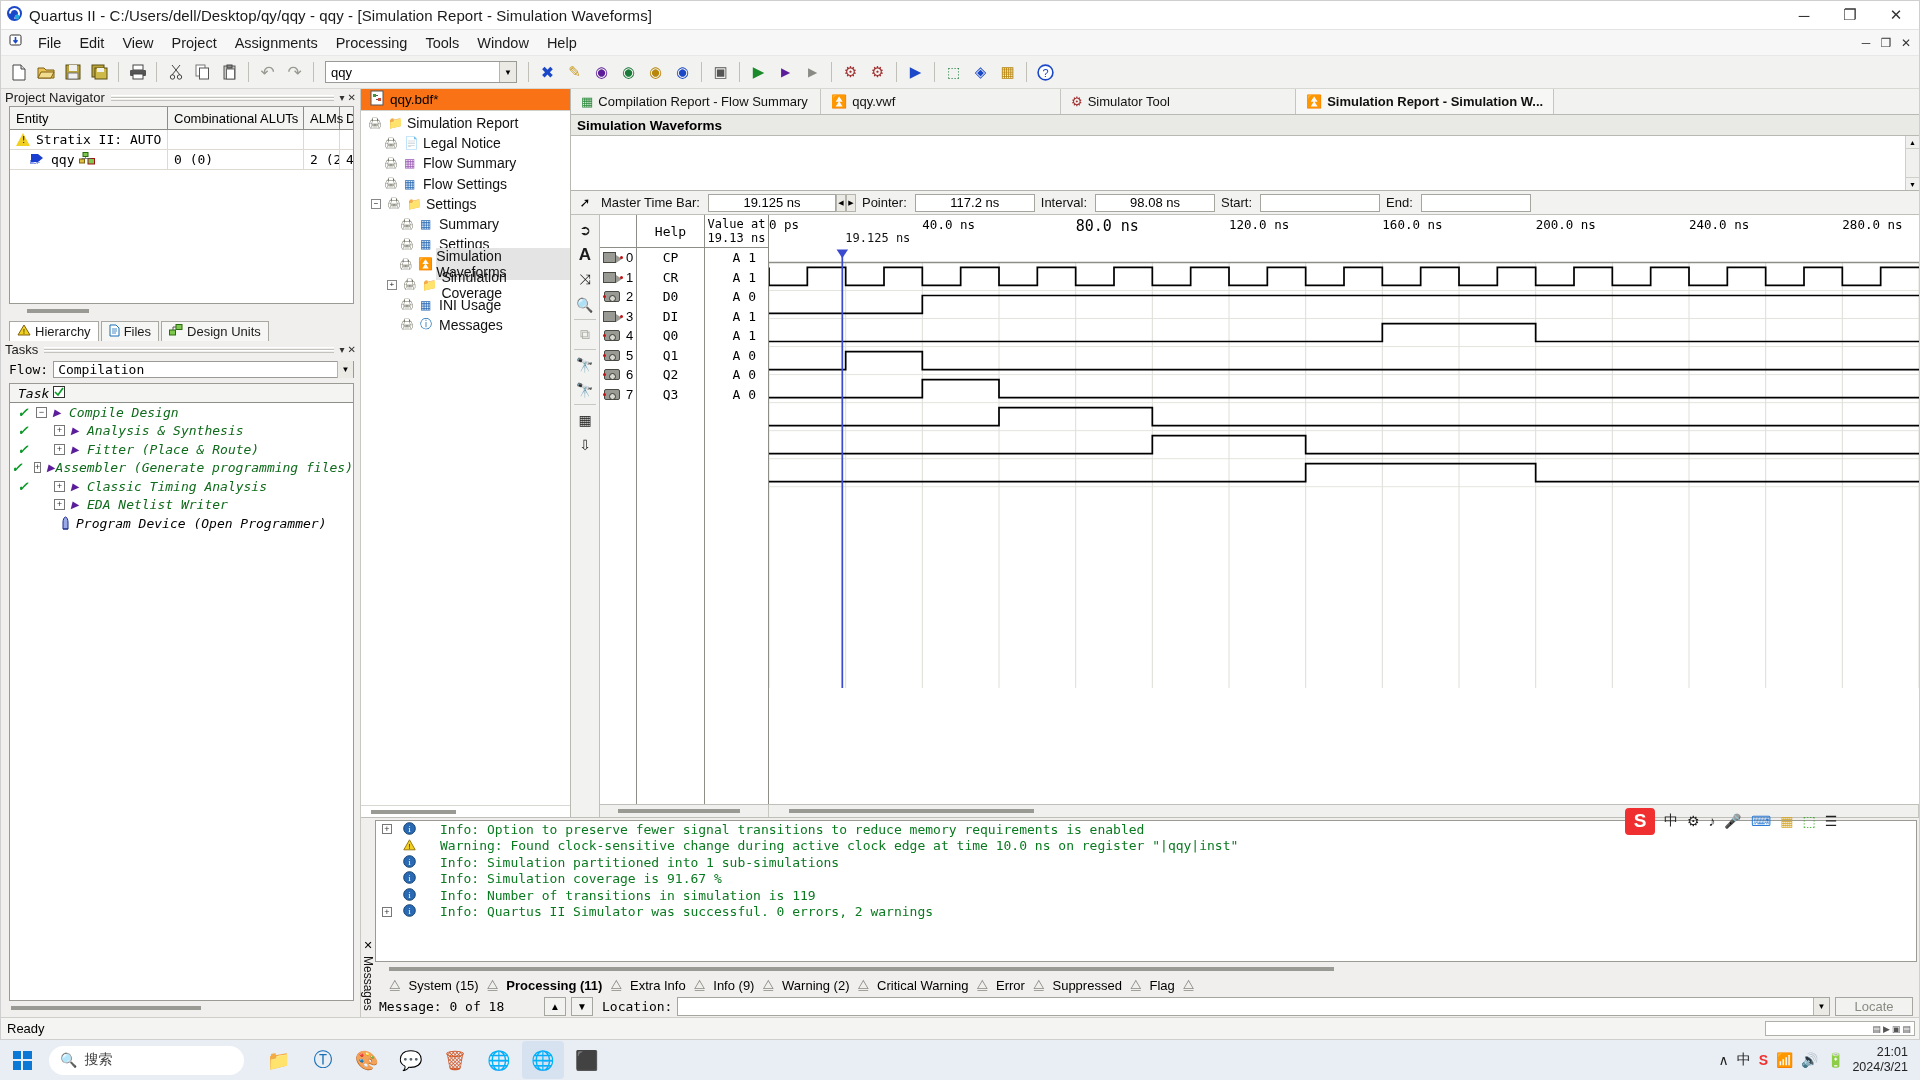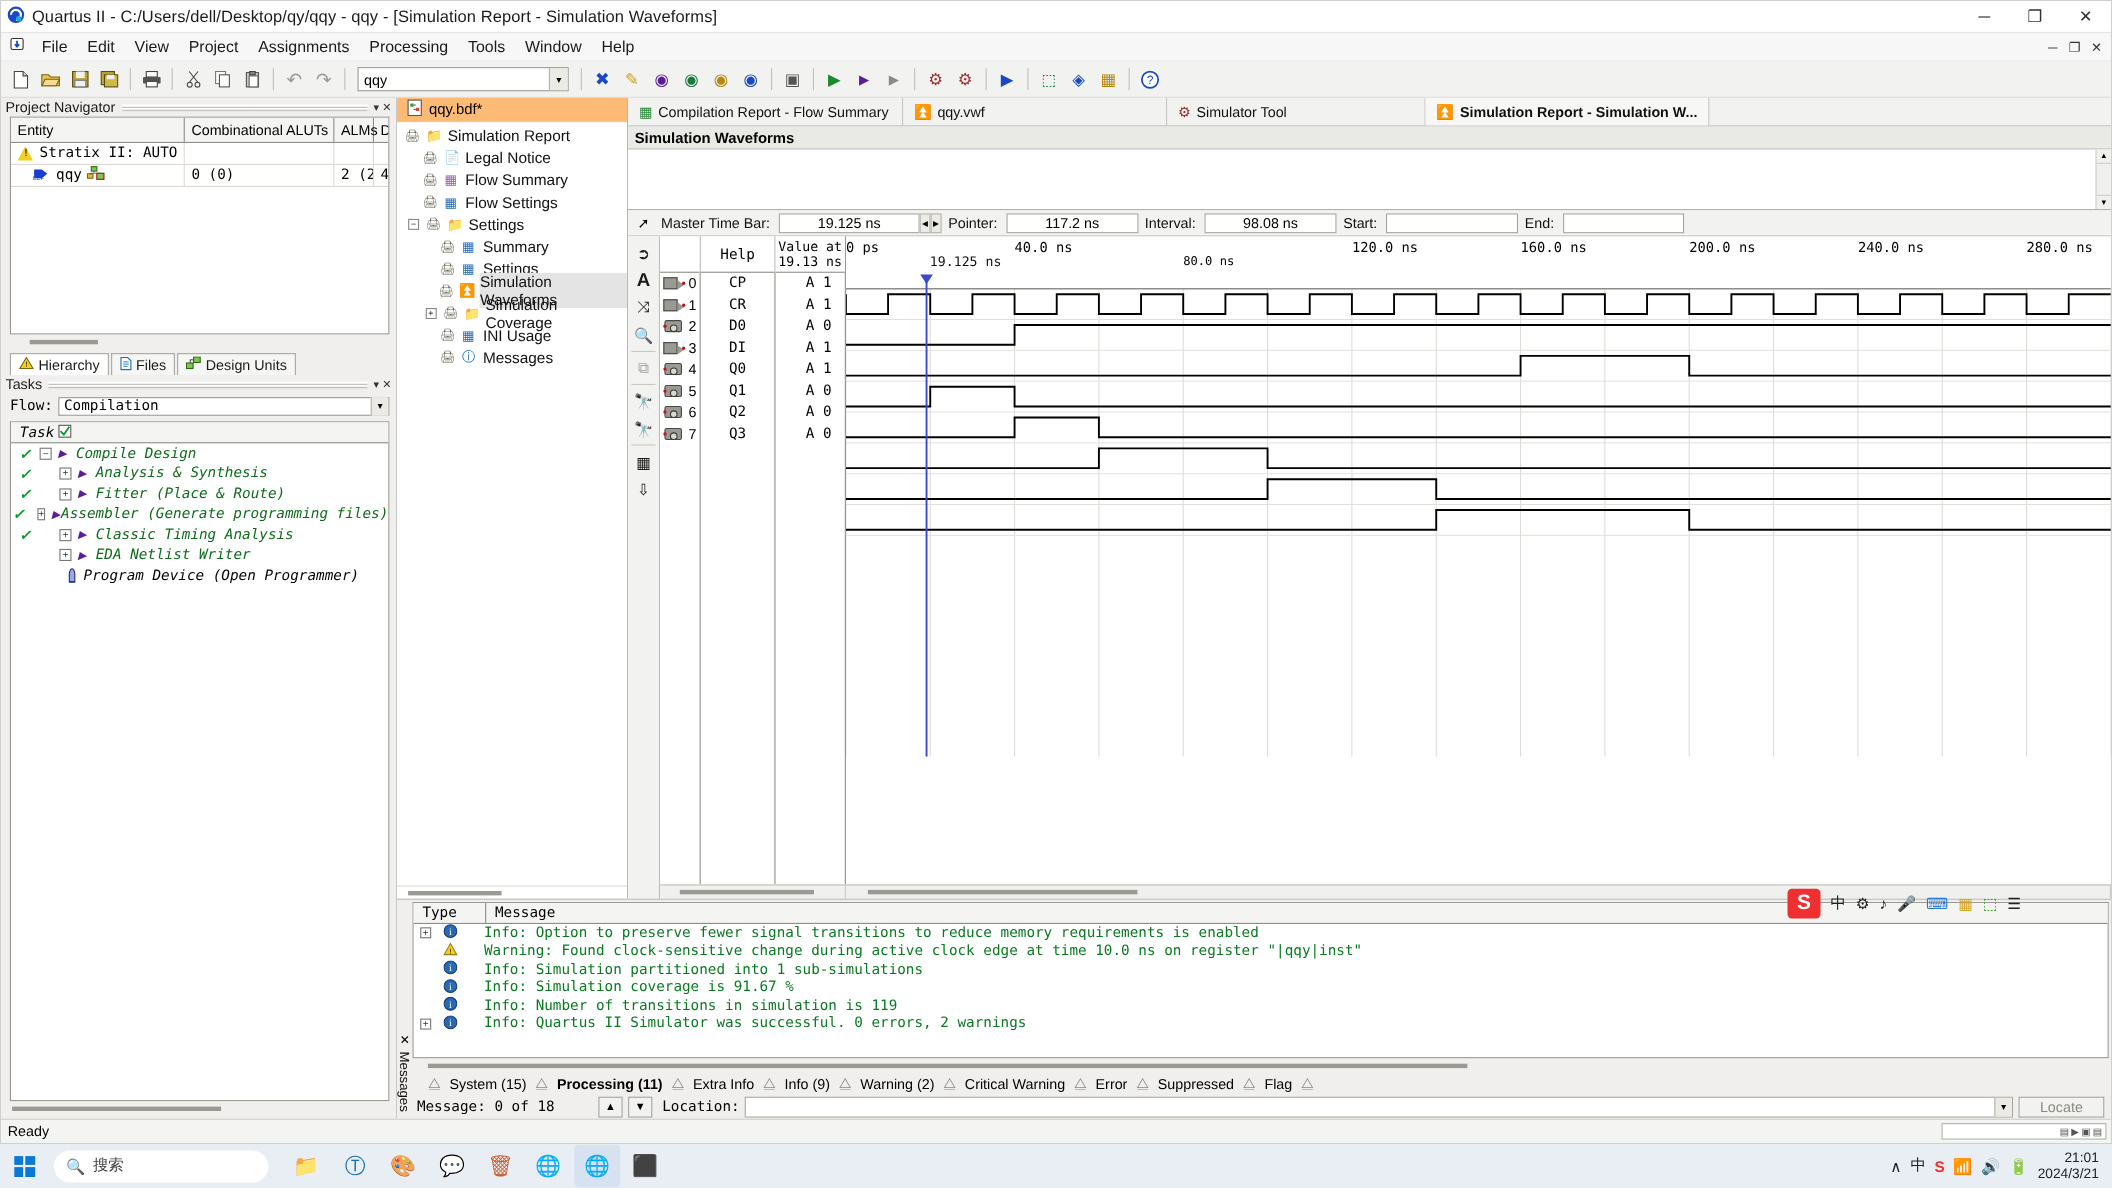--- a/index.html
+++ b/index.html
@@ -102,21 +102,21 @@
   .tk-tri { width:16px; color:#5b1d9a; font-size:10px; }
   .tk-label { color:#0f6b1b; }
   .tk-label.dark { color:#000; }
   #tk-hscroll { height:11px; margin:0 6px 3px 8px; position:relative; }
   #tk-hscroll .thumb { position:absolute; left:2px; top:3px; width:190px; height:4px; background:#9a9a94;}
 
   
   #docrow { flex:1; display:flex; min-height:0; }
   #treecol { width:210px; flex:0 0 210px; display:flex; flex-direction:column;
              border-right:1px solid #b9b9b3; background:#fff; }
-  #tree-tab { height:22px; background:#fdba74; display:flex; align-items:center; gap:5px;
+  #tree-tab { height:22px; background:#f97316; display:flex; align-items:center; gap:5px;
               padding-left:8px; font-size:13.5px; border-bottom:1px solid #d0d0ca; }
   #tree { flex:1; padding:2px 0 0 4px; overflow:hidden; }
   .tr { height:20.2px; display:flex; align-items:center; font-size:14px; color:#111; gap:3px; }
   .tr .ind { display:inline-block; }
   .tr .pico { width:17px; font-size:11px; color:#6a6a5a; }
   .tr .fico { width:16px; font-size:12px; }
   .tr.sel .lbl { background:#e4e4e4; }
   #tree-hscroll { height:12px; position:relative; border-top:1px solid #d8d8d2; }
   #tree-hscroll .thumb { position:absolute; left:10px; top:4px; width:85px; height:4px; background:#9a9a94;}
 
@@ -872,21 +872,21 @@
                       <path d="M0 127 L106.66666666666667 127 L106.66666666666667 114.5 L160 114.5 L160 127 L800 127" fill="none" stroke="#000" stroke-width="1.2"></path>
                       <path d="M0 146.5 L160 146.5 L160 134 L266.66666666666663 134 L266.66666666666663 146.5 L800 146.5" fill="none" stroke="#000" stroke-width="1.2"></path>
                       <path d="M0 166 L266.66666666666663 166 L266.66666666666663 153.5 L373.3333333333333 153.5 L373.3333333333333 166 L800 166" fill="none" stroke="#000" stroke-width="1.2"></path>
                       <path d="M0 185.5 L373.3333333333333 185.5 L373.3333333333333 173 L533.3333333333333 173 L533.3333333333333 185.5 L800 185.5" fill="none" stroke="#000" stroke-width="1.2"></path>
                       <line x1="51" y1="25" x2="51" y2="329" stroke="#3a4ad0" stroke-width="1.2"></line>
                       <path d="M47 24 L55 24 L51 30 Z" fill="#3a4ad0"></path>
                     </svg>
                   <div id="axislabels" style="position:absolute;left:0;top:0;height:33px;width:100%;">
                       <span class="mono" style="position: absolute; top: 2px; font-size: 12.5px; white-space: nowrap; left: 0%;">0 ps</span>
                       <span class="mono" style="position: absolute; top: 2px; font-size: 12.5px; white-space: nowrap; left: 13.3333%;">40.0 ns</span>
-                      <span class="mono" style="position: absolute; top: 16px; font-size: 11px; white-space: nowrap; left: 26.6667%;">80.0 ns</span>
+                      <span class="mono" style="position: absolute; top: 2px; font-size: 15px; white-space: nowrap; left: 26.6667%;">80.0 ns</span>
                       <span class="mono" style="position: absolute; top: 2px; font-size: 12.5px; white-space: nowrap; left: 40%;">120.0 ns</span>
                       <span class="mono" style="position: absolute; top: 2px; font-size: 12.5px; white-space: nowrap; left: 53.3333%;">160.0 ns</span>
                       <span class="mono" style="position: absolute; top: 2px; font-size: 12.5px; white-space: nowrap; left: 66.6667%;">200.0 ns</span>
                       <span class="mono" style="position: absolute; top: 2px; font-size: 12.5px; white-space: nowrap; left: 80%;">240.0 ns</span>
                       <span class="mono" style="position: absolute; top: 2px; font-size: 12.5px; white-space: nowrap; left: 93.3333%;">280.0 ns</span>
                     </div>
                   <div id="cursorlabel" class="mono" style="position: absolute; top: 16px; font-size: 12px; color: rgb(17, 17, 17); left: 6.375%; margin-left: 3px;">19.125 ns</div>
                 </div>
               </div>
               <div id="wave-hscroll">
@@ -902,24 +902,20 @@
         </div>
       </div>
 
       <div id="msgpanel">
         <div id="msg-vlabel">
           <span class="x">✕</span>
           <span class="vt">Messages</span>
         </div>
         <div id="msgmain">
           <div id="msg-table">
-            <div class="msg-head">
-              <div class="mono" style="width:66px;flex:0 0 66px;">Type</div>
-              <div class="mono" style="flex:1;border-right:none;">Message</div>
-            </div>
             <div id="msgrows">
                 <div class="msg-row">
                   <span class="msg-exp"><span style="border:1px solid #777;display:inline-block;width:10px;height:10px;line-height:8px;font-size:9px;">+</span></span>
                   <span class="msg-ico"><svg width="13" height="13" viewBox="0 0 13 13">
                       <circle cx="6.5" cy="6.5" r="5.8" fill="#2a6ab5" stroke="#13406f"></circle>
                       <text x="6.5" y="10" font-size="9" text-anchor="middle" fill="#fff" font-family="Liberation Serif">i</text>
                     </svg></span>
                   <span class="msg-txt mono m-info">Info: Option to preserve fewer signal transitions to reduce memory requirements is enabled</span>
                 </div>
                 <div class="msg-row">

